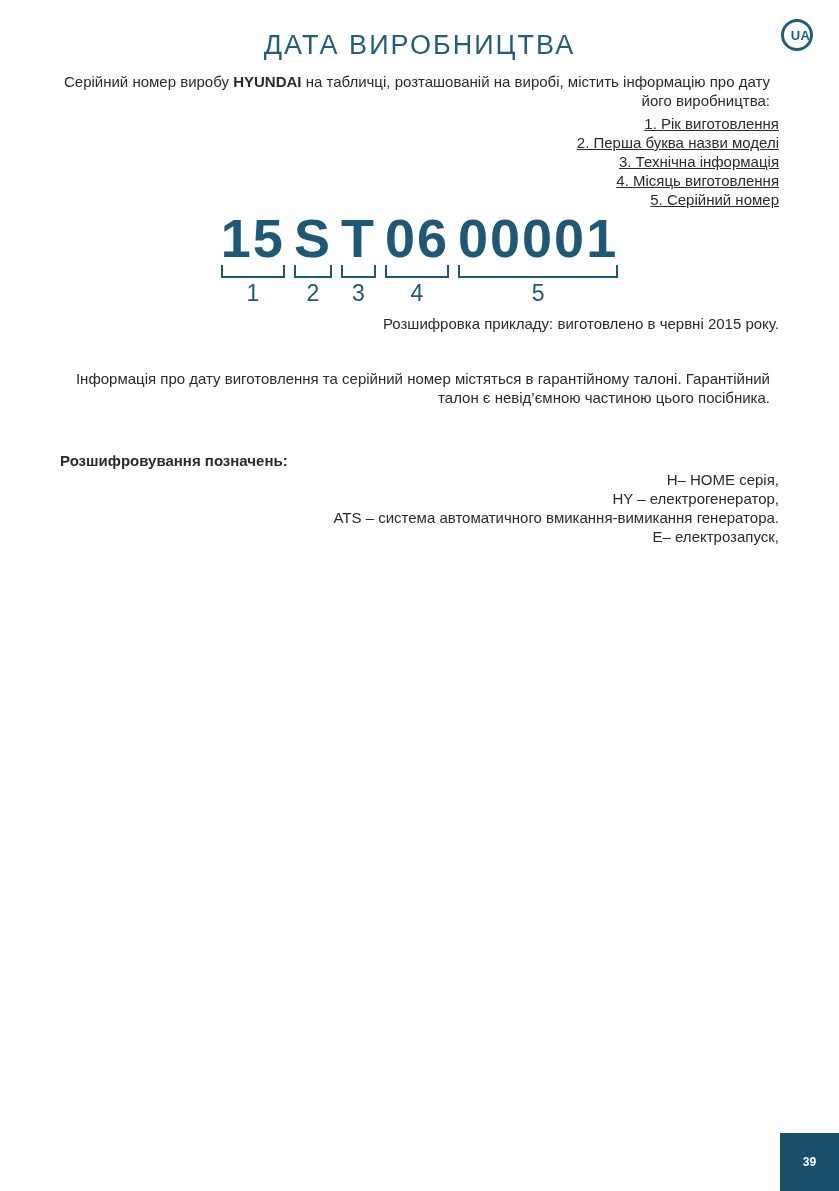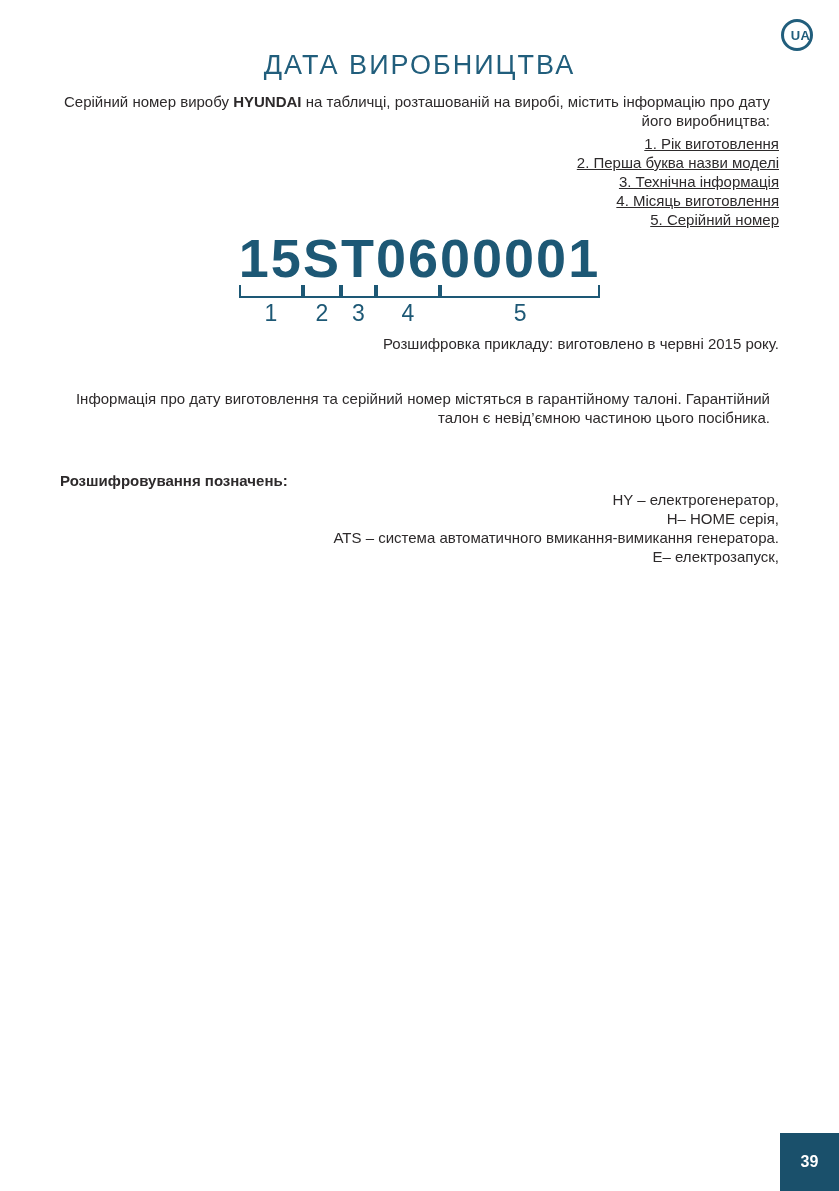--- a/index.html
+++ b/index.html
@@ -28,21 +28,21 @@
     border-radius: 50%;
     display: flex;
     align-items: center;
     justify-content: flex-end;
     color: var(--accent_teal);
     font-weight: bold;
     font-size: 13px;
     letter-spacing: 0.2px;
   }
   .title {
-    margin-top: 50px;
+    margin-top: 30px;
     text-align: center;
     font-size: 27px;
     font-weight: 400;
     letter-spacing: 2px;
     color: var(--accent_teal);
   }
   .body-text {
     color: var(--body_text);
     font-size: 15px;
     line-height: 19px;
@@ -53,20 +53,21 @@
     width: 710px;
   }
   .intro b { font-weight: bold; }
   .list { margin: 0 60px; text-decoration: underline; }
   .list div { white-space: pre; }
   .serial-diagram {
     margin-top: 3px;
     display: flex;
     justify-content: center;
     align-items: flex-start;
+    gap: 9px;
   }
   .serial-group {
     display: flex;
     flex-direction: column;
     align-items: stretch;
   }
   .serial-chars {
     font-family: "Liberation Sans", sans-serif;
     font-weight: bold;
     font-size: 54px;
@@ -101,21 +102,21 @@
   .legend { margin: 0 60px; }
   .footer-box {
     position: absolute;
     right: 0;
     bottom: 0;
     width: 59px;
     height: 58px;
     background: var(--footer_box);
     color: #ffffff;
     font-weight: bold;
-    font-size: 16px;
+    font-size: 12px;
     display: flex;
     align-items: center;
     justify-content: center;
   }
 </style>
 </head>
 <body>
 
 <div class="page">
 
@@ -163,22 +164,22 @@
     </div>
   </div>
 
   <p class="body-text decoding">Розшифровка прикладу: виготовлено в червні 2015 року.</p>
 
   <p class="body-text warranty">Інформація про дату виготовлення та серійний номер містяться в гарантійному талоні. Гарантійний талон є невід’ємною частиною цього посібника.</p>
 
   <p class="legend-heading">Розшифровування позначень:</p>
 
   <div class="body-text legend">
+    <div>H– HOME серія,</div>
     <div>HY – електрогенератор,</div>
-    <div>H– HOME серія,</div>
     <div>ATS – система автоматичного вмикання-вимикання генератора.</div>
     <div>E– електрозапуск,</div>
   </div>
 
   <div class="footer-box">
     <span>39</span>
   </div>
 
 </div>
 

